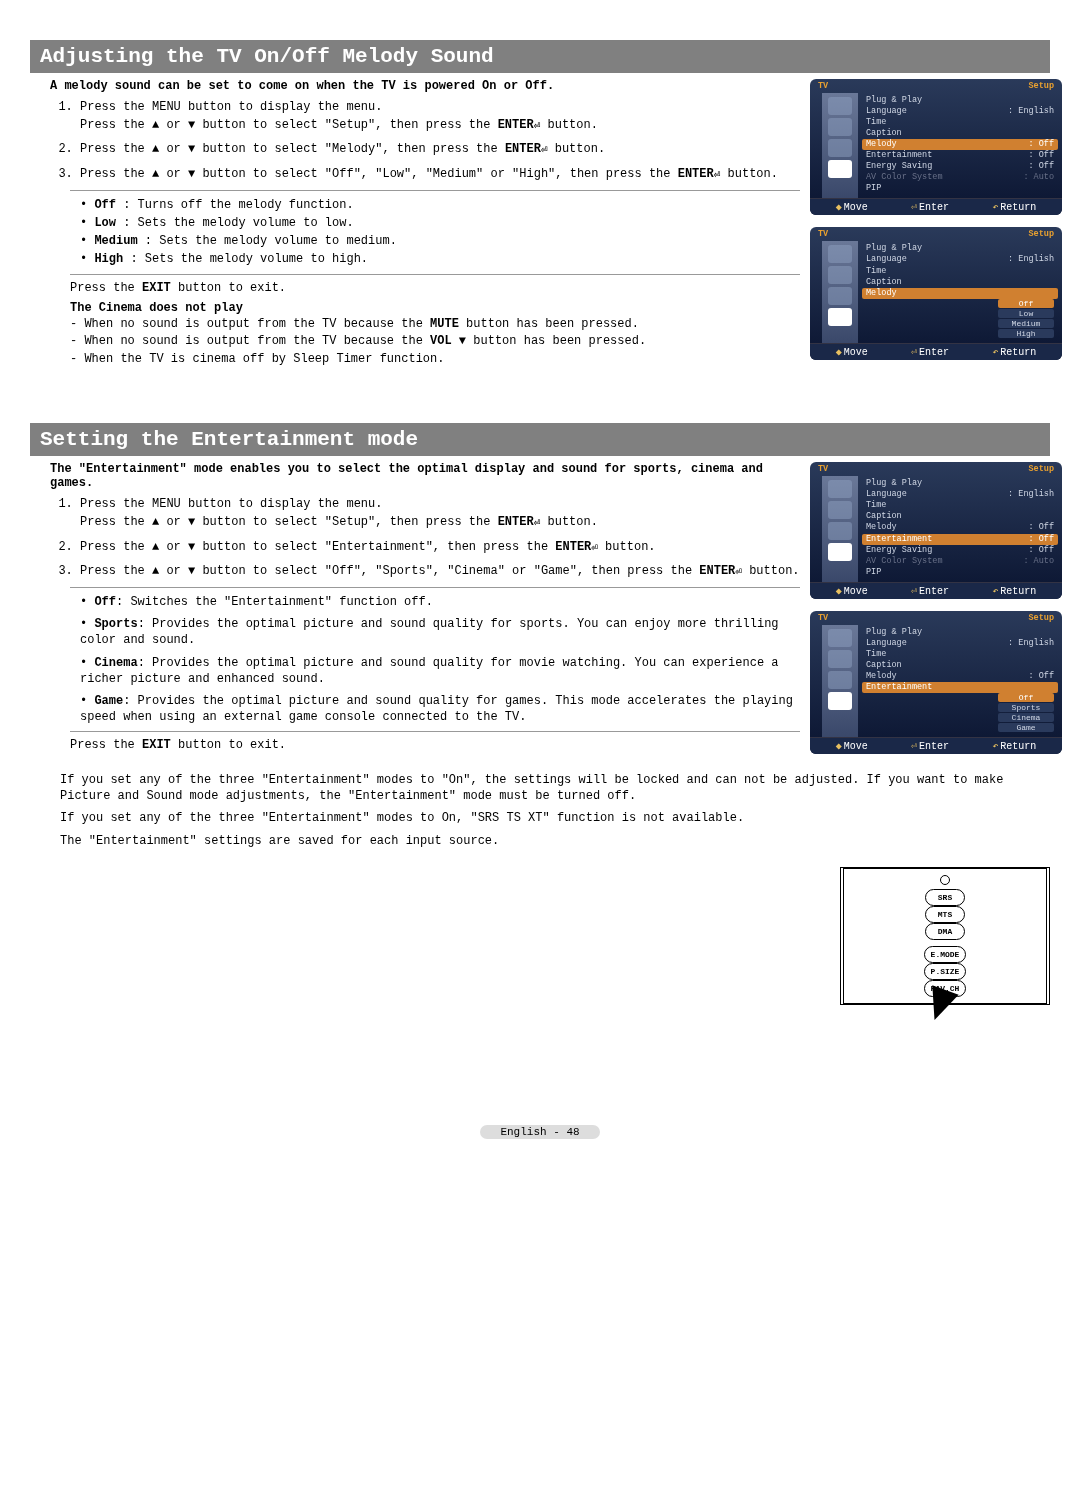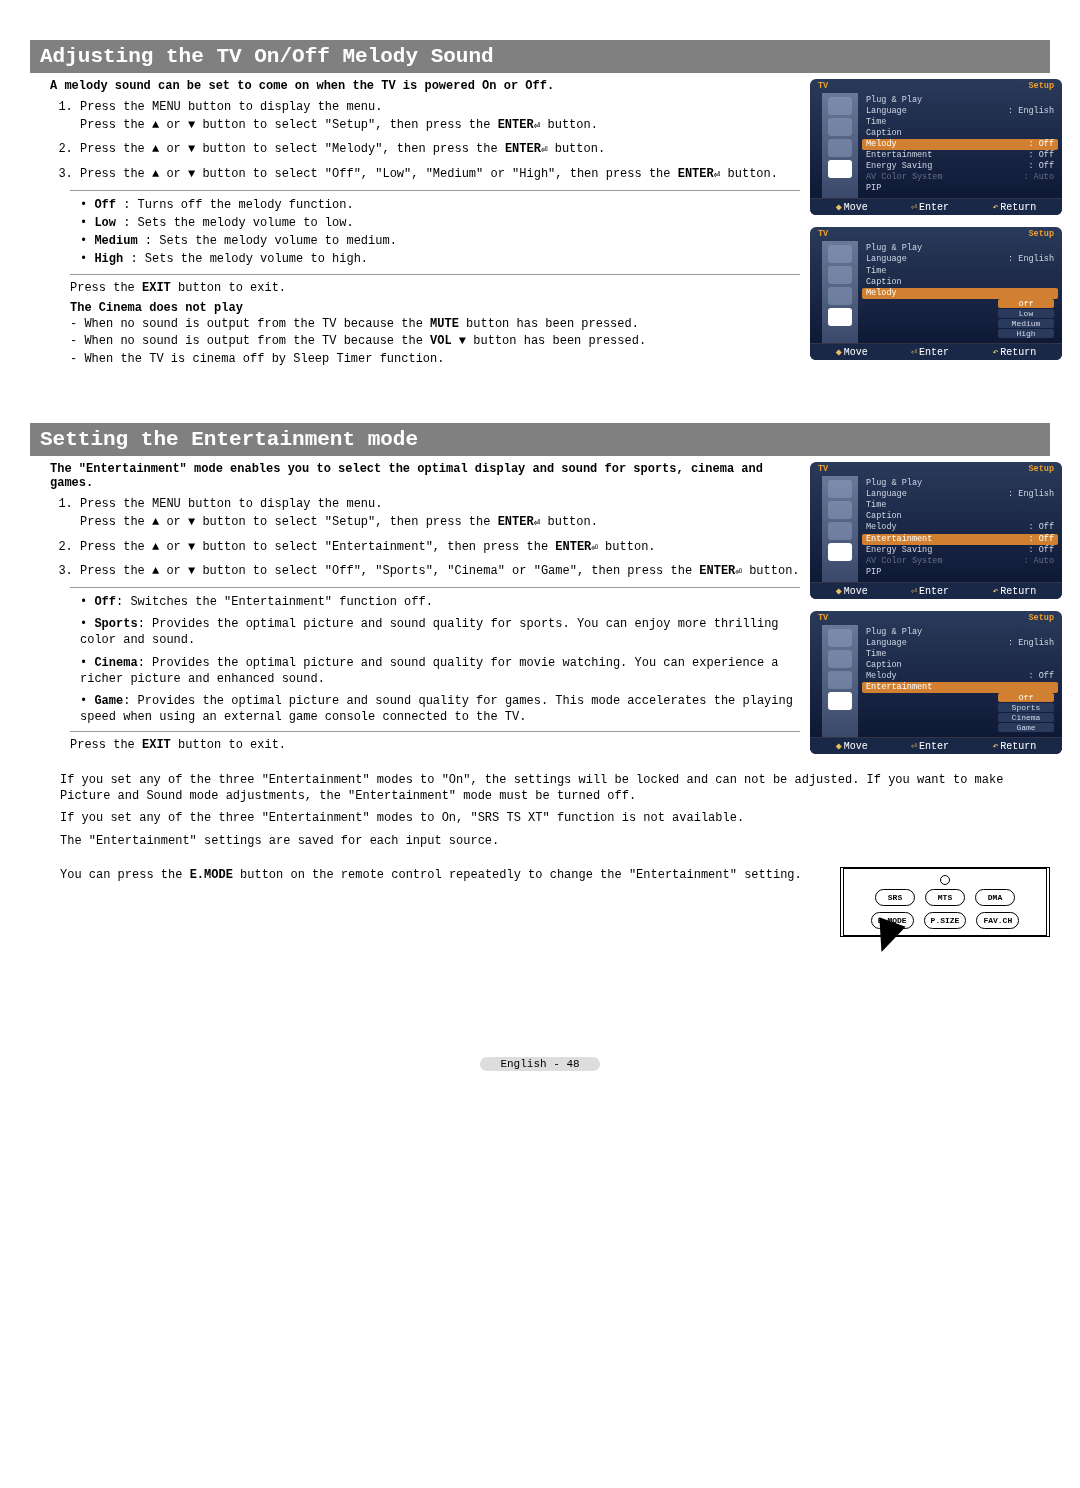--- a/index.html
+++ b/index.html
@@ -70,21 +70,21 @@
   .osd-sub { display:flex; flex-direction:column; align-items:flex-end; margin-right:4px; }
   .osd-subopt { background:#2a3a5c; color:#cfd6e4; padding:0 8px; border-radius:2px; margin-bottom:1px; font-size:8px; min-width:56px; text-align:center;}
   .osd-subopt.sel { background:#d08030; color:#fff; }
   .osd-foot { display:flex; justify-content:space-around; padding:2px 4px; font-size:10px; color:#fff; border-top:1px solid #334; background:#1a2848;}
   .osd-foot span::before { content:""; }
   .osd-caret { color:#e8c060; margin-right:2px;}
 
   
   .remote-wrap { float:right; width:210px; border:2px solid #000; padding:6px 4px; border-left:4px double #000; border-right:4px double #000;}
   .remote-rows { display:flex; flex-direction:column; gap:6px; align-items:center;}
-  .remote-r { display:flex; gap:10px; }
+  .remote-r { display:flex; gap:0;flex-direction:column; }
   .rbtn { border:1.5px solid #000; border-radius: 50px; font-size:8px; font-weight:bold; padding:3px 6px; min-width:40px; text-align:center;}
   .rdot { width:10px;height:10px;border:1.5px solid #000;border-radius:50%; align-self:center; margin-bottom:-2px;}
   .arrow-callout { position:relative; }
   .arrow-shape {
     position:absolute;
     width:0;height:0;
     border-left:14px solid transparent;
     border-right:14px solid transparent;
     border-top:32px solid #000;
     bottom:-24px; left:2px;
@@ -420,20 +420,17 @@
         <div class="rbtn">DMA</div>
       </div>
       <div class="remote-r arrow-callout">
         <div class="rbtn">E.MODE</div>
         <div class="rbtn">P.SIZE</div>
         <div class="rbtn">FAV.CH</div>
         <div class="arrow-shape"></div>
       </div>
     </div>
   </div>
-  <div class="para" style="margin-right:240px;">
-    You can press the <b>E.MODE</b> button on the remote control repeatedly to change the "Entertainment" setting.
-  </div>
 </div>
 
 <div class="footer-pill">English - 48</div>
 
 </div>
 
 </body></html>

